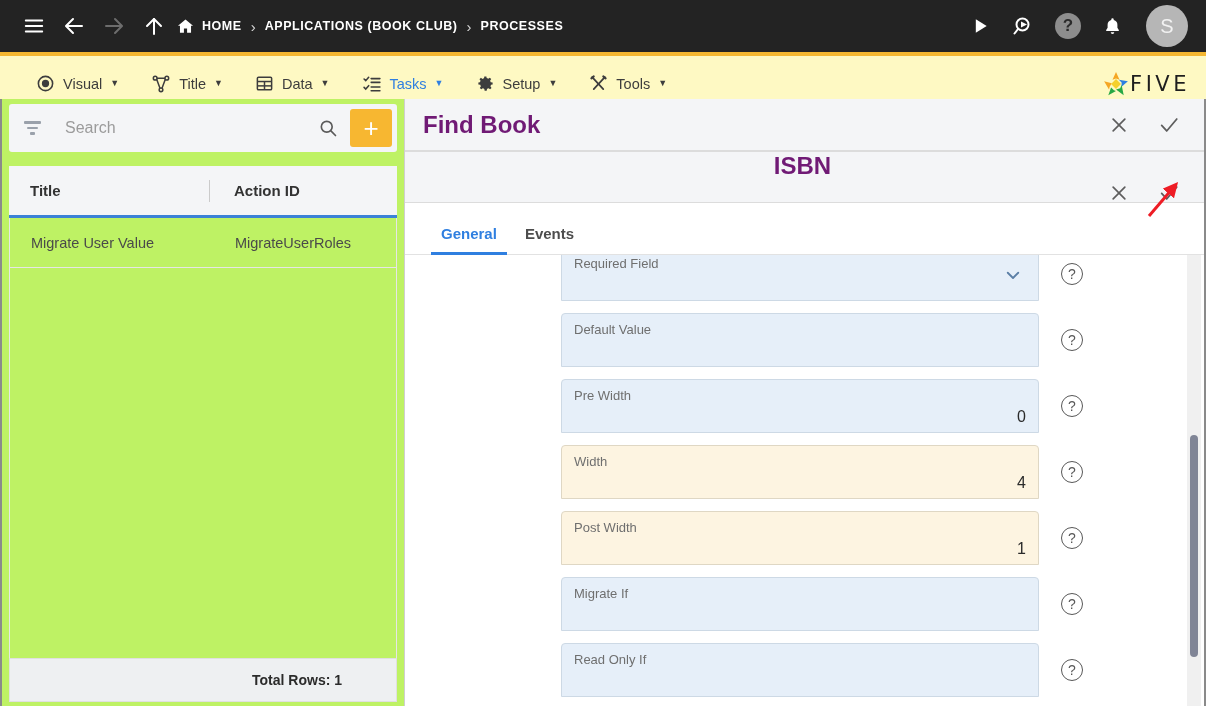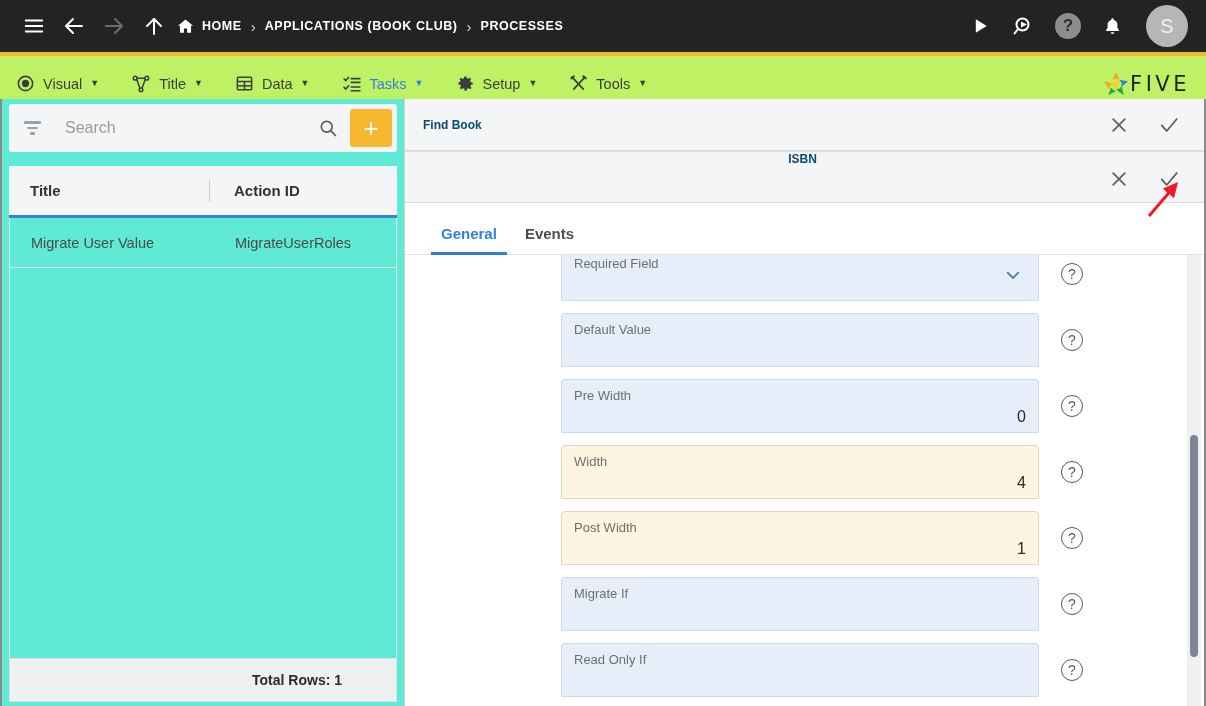--- a/index.html
+++ b/index.html
@@ -52,23 +52,24 @@
 
   
   .accent-rule {
     position: absolute; left: 0; top: 52px; width: 1206px; height: 4px;
     background: #f5b731;
   }
 
   
   .menubar {
     position: absolute; left: 0; top: 56px; width: 1206px; height: 56px;
-    background: #bef264;
+    background: #fef9c3;
     display: flex; align-items: stretch;
     border-bottom: 1px solid #e2e2e2;
+    padding-left: 20px;
   }
   .menu-item {
     display: flex; align-items: center; gap: 8px;
     padding: 0 16px; position: relative;
     color: #3d3d3d; font-size: 14.5px; cursor: pointer;
   }
   .menu-item .caret { font-size: 9px; line-height: 1; }
   .menu-item.active { color: #2f7fe0; }
   .menu-item.active::after {
     content: ""; position: absolute; left: 8px; right: 8px; bottom: 0;
@@ -89,21 +90,21 @@
   
   .body-area {
     position: absolute; left: 0; top: 99px; width: 1206px; height: 607px;
     display: flex;
     border-left: 2px solid #8a8a8a;
   }
 
   
   .left-panel {
     width: 403px; height: 607px; position: relative;
-    background: #5eead4; border-right: 1px solid #cfcfcf;
+    background: #bef264; border-right: 1px solid #cfcfcf;
     display: flex; flex-direction: column;
   }
   .search-row {
     height: 48px; margin: 5px 7px 0 7px;
     background: #f4f5f7; border-radius: 3px;
     display: flex; align-items: center; padding: 0 5px 0 12px;
   }
   .funnel { width: 22px; display: flex; flex-direction: column; align-items: center; gap: 3px; }
   .funnel i { display: block; background: #9aa1ab; height: 2.5px; border-radius: 1px; }
   .funnel i:nth-child(1) { width: 17px; }
@@ -151,21 +152,21 @@
     flex: 1; position: relative; background: #ffffff;
     display: flex; flex-direction: column;
     border-right: 2px solid #8a8a8a;
   }
   .panel-head {
     height: 52px; background: #f4f5f7;
     display: flex; align-items: center; padding: 0 22px 0 18px;
     border-bottom: 1px solid #dcdcdc;
   }
   .panel-head.second { border-top: 1px solid #dcdcdc; flex-direction: column; }
-  .panel-title { font-size: 12px; color: #0c4a6e; font-weight: bold; }
+  .panel-title { font-size: 24px; color: #701a75; font-weight: bold; }
   .panel-actions { margin-left: auto; display: flex; align-items: center; gap: 24px; }
   .ico-btn {
     width: 26px; height: 26px; display: flex; align-items: center; justify-content: center;
     color: #5d5d5d; cursor: pointer;
   }
 
   .tabs {
     height: 52px; display: flex; align-items: flex-end;
     border-bottom: 1px solid #e2e2e2; padding-left: 22px;
   }

